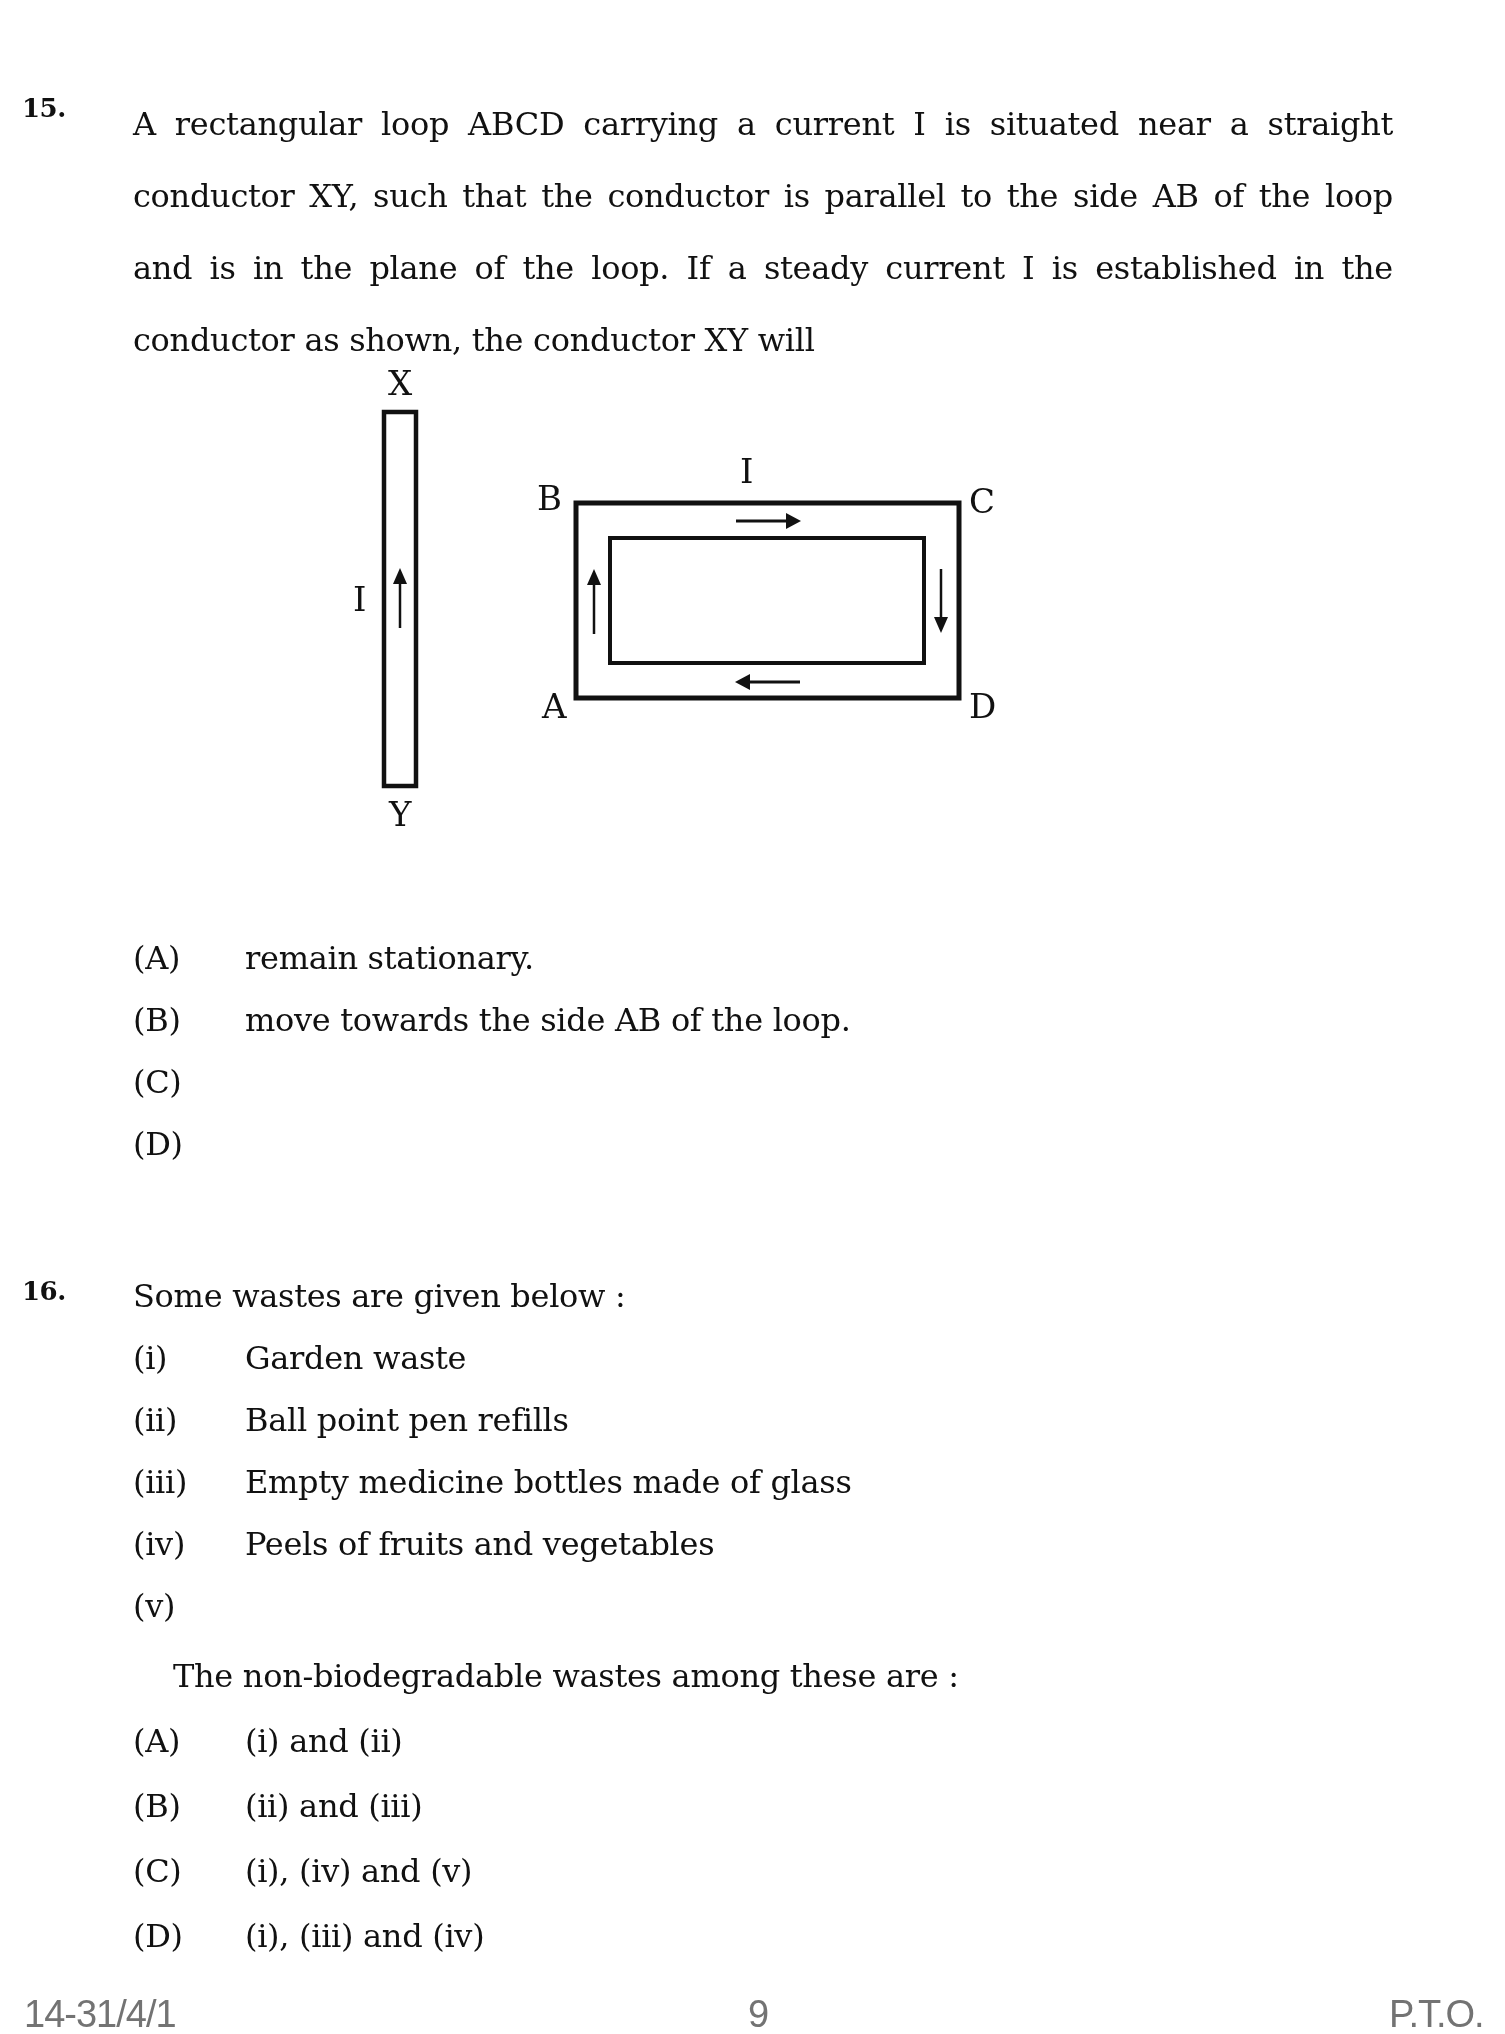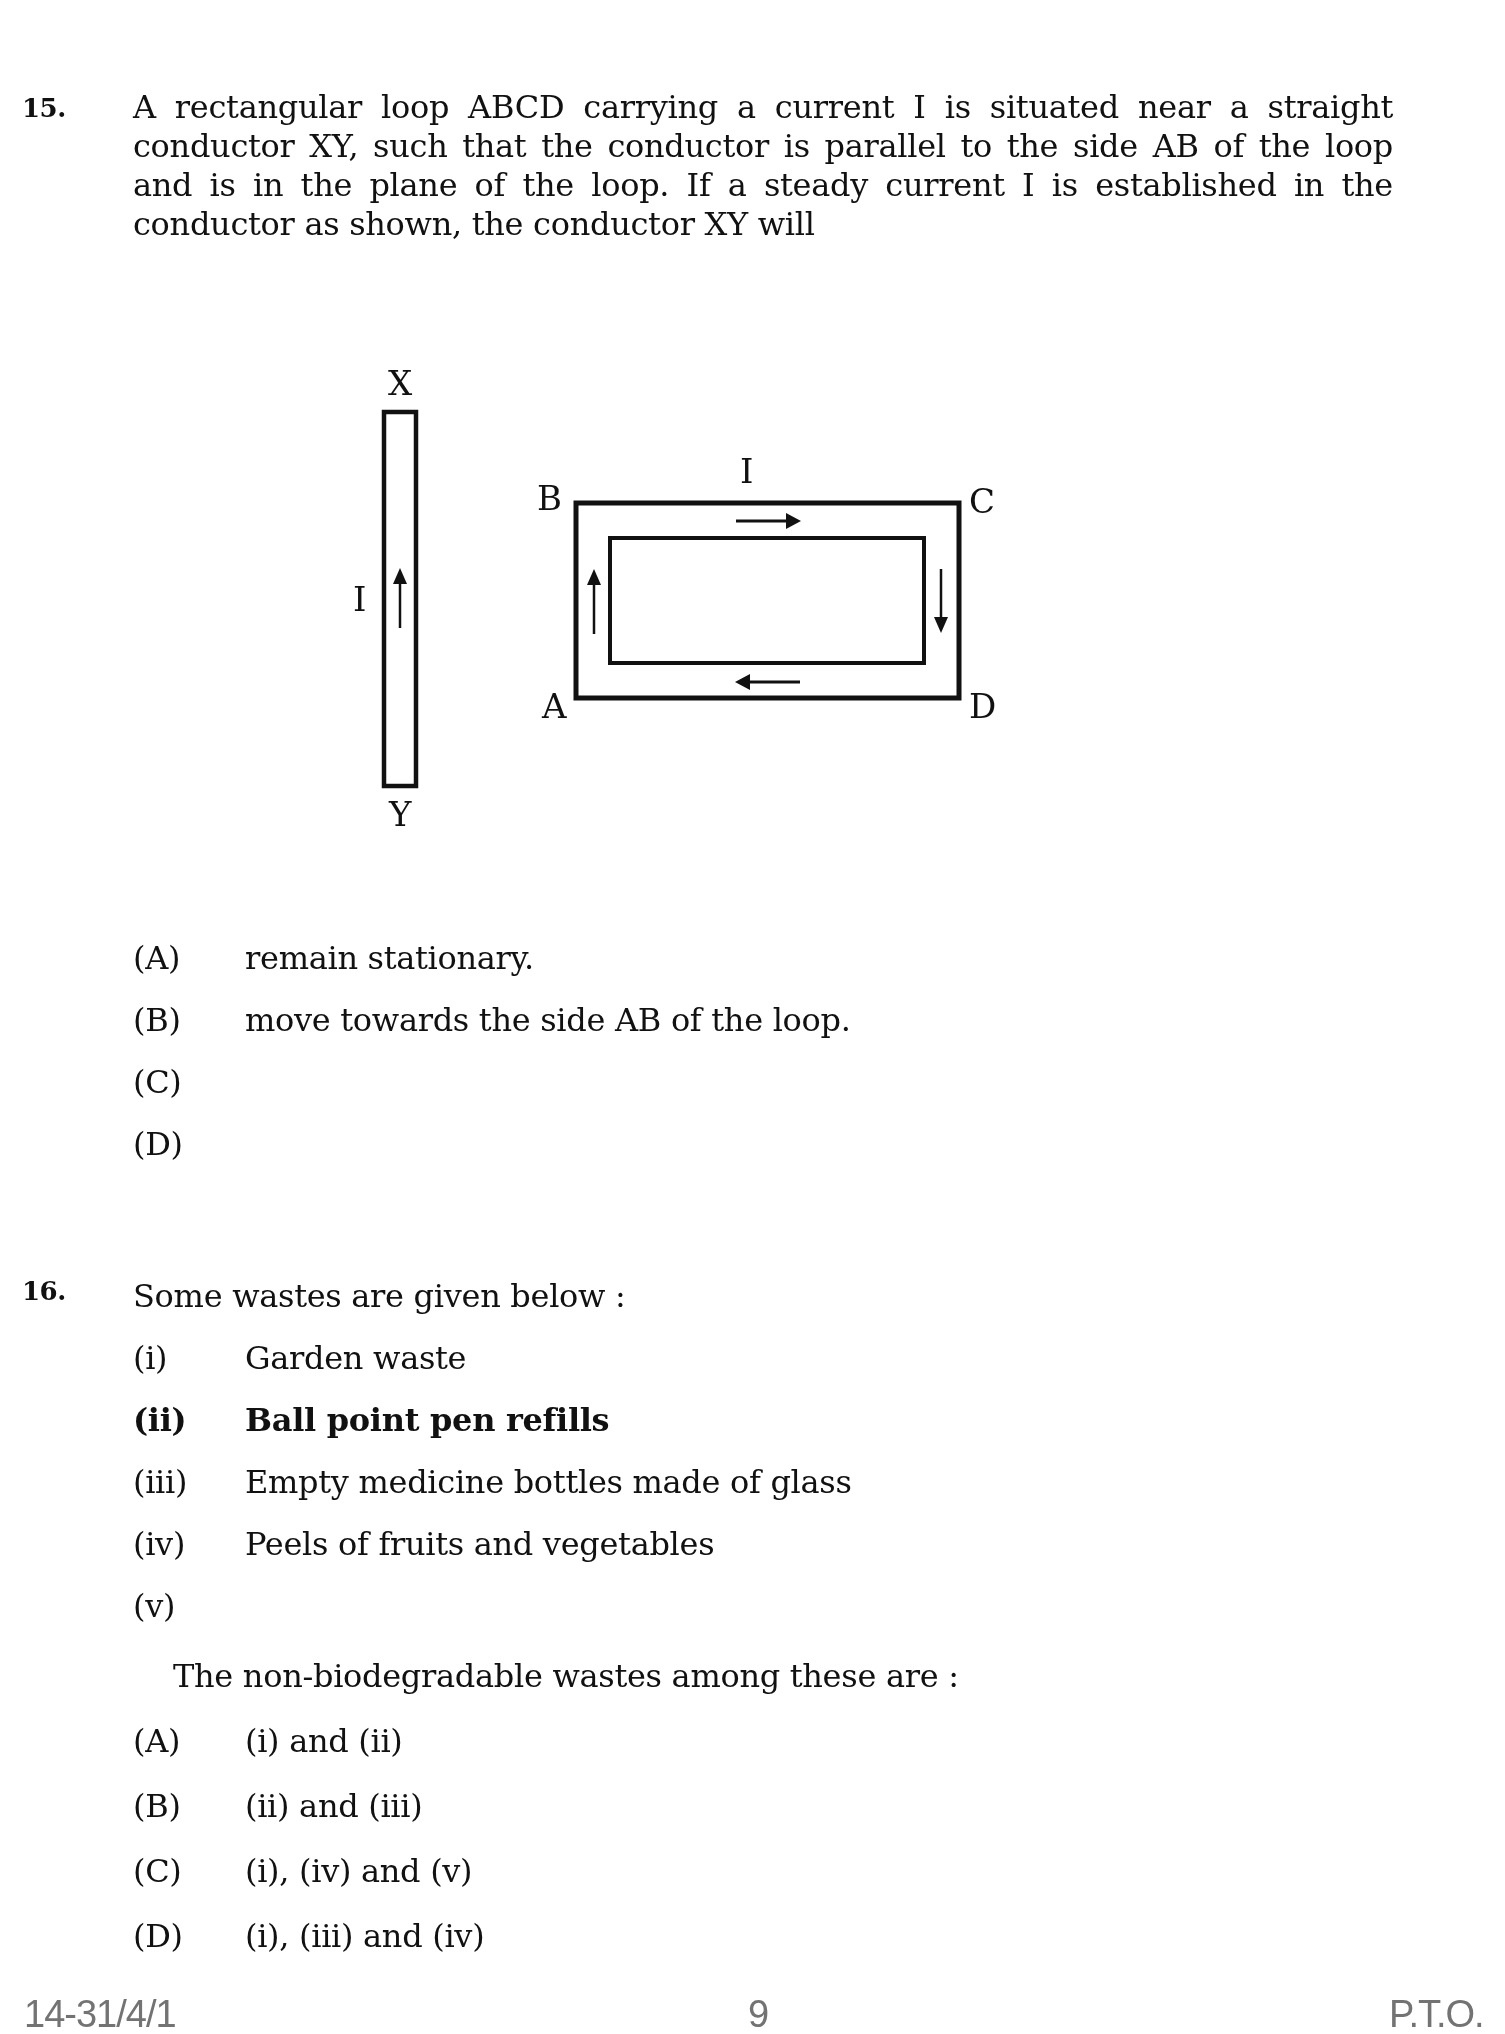--- a/index.html
+++ b/index.html
@@ -20,21 +20,21 @@
       left: 22px;
       font-weight: bold;
       font-size: 26px;
       letter-spacing: -0.5px;
     }
     .stem {
       position: absolute;
       left: 133px;
       width: 1260px;
       font-size: 32px;
-      line-height: 39px;
+      line-height: 72px;
       text-align: justify;
       text-align-last: left;
       letter-spacing: -0.3px;
     }
     .row {
       position: absolute;
       left: 0;
       width: 1505px;
       height: 50px;
       font-size: 32px;
@@ -155,21 +155,21 @@
 </div>
 
 <div>
   <div class="qnum" style="top:1276px;">16.</div>
   <div class="lead" style="top:1271px;">Some wastes are given below :</div>
 
   <div class="row" style="top:1333px;">
     <span class="lbl">(i)</span>
     <span class="txt">Garden waste</span>
   </div>
-  <div class="row" style="top:1395px;font-weight:bold;">
+  <div class="row" style="top:1395px;">
     <span class="lbl">(ii)</span>
     <span class="txt">Ball point pen refills</span>
   </div>
   <div class="row" style="top:1457px;">
     <span class="lbl">(iii)</span>
     <span class="txt">Empty medicine bottles made of glass</span>
   </div>
   <div class="row" style="top:1519px;">
     <span class="lbl">(iv)</span>
     <span class="txt">Peels of fruits and vegetables</span>

